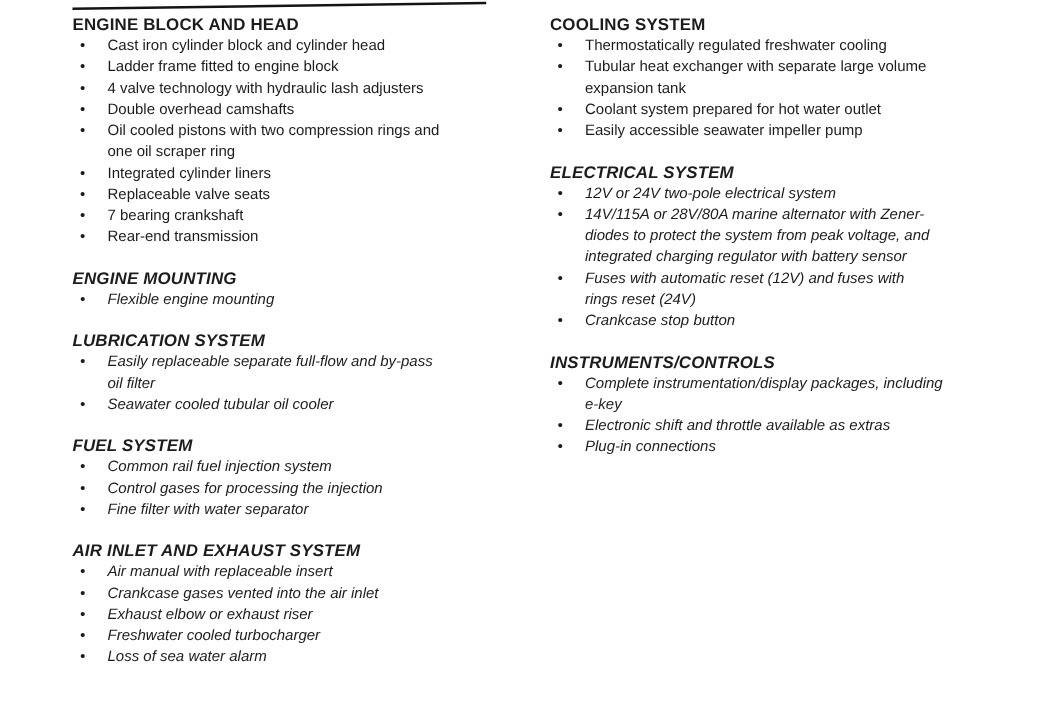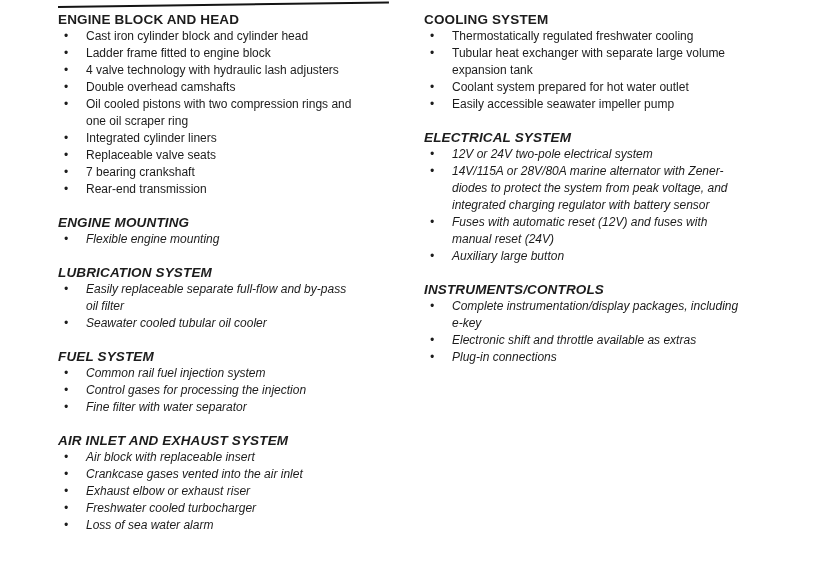--- a/index.html
+++ b/index.html
@@ -25,21 +25,21 @@
     height: 2px;
     background: #141414;
     transform: rotate(-0.8deg);
     transform-origin: left center;
   }
   .col {
     position: absolute;
     top: 11px;
   }
   .col-left  { left: 58px;  width: 350px; }
-  .col-right { left: 424px; width: 370px; }
+  .col-right { left: 440px; width: 370px; }
   .section + .section { margin-top: 16px; font-style: italic; }
   .heading {
     font-size: 13.5px;
     line-height: 17px;
     font-weight: bold;
     letter-spacing: 0.15px;
     white-space: nowrap;
   }
   .item {
     display: flex;
@@ -175,21 +175,21 @@
             </div>
           </div>
         </div>
       </div>
       <div class="section">
         <div class="heading">AIR INLET AND EXHAUST SYSTEM</div>
         <div class="list">
           <div class="item">
             <span class="bullet">•</span>
             <div class="item-text">
-              <div class="line">Air block with replaceable insert</div>
+              <div class="line">Air manual with replaceable insert</div>
             </div>
           </div>
           <div class="item">
             <span class="bullet">•</span>
             <div class="item-text">
               <div class="line">Crankcase gases vented into the air inlet</div>
             </div>
           </div>
           <div class="item">
             <span class="bullet">•</span>
@@ -257,27 +257,27 @@
             <div class="item-text">
               <div class="line">14V/115A or 28V/80A marine alternator with Zener-</div>
               <div class="line">diodes to protect the system from peak voltage, and</div>
               <div class="line">integrated charging regulator with battery sensor</div>
             </div>
           </div>
           <div class="item">
             <span class="bullet">•</span>
             <div class="item-text">
               <div class="line">Fuses with automatic reset (12V) and fuses with</div>
-              <div class="line">manual reset (24V)</div>
-            </div>
-          </div>
-          <div class="item">
-            <span class="bullet">•</span>
-            <div class="item-text">
-              <div class="line">Auxiliary large button</div>
+              <div class="line">rings reset (24V)</div>
+            </div>
+          </div>
+          <div class="item">
+            <span class="bullet">•</span>
+            <div class="item-text">
+              <div class="line">Crankcase stop button</div>
             </div>
           </div>
         </div>
       </div>
       <div class="section">
         <div class="heading">INSTRUMENTS/CONTROLS</div>
         <div class="list">
           <div class="item">
             <span class="bullet">•</span>
             <div class="item-text">

